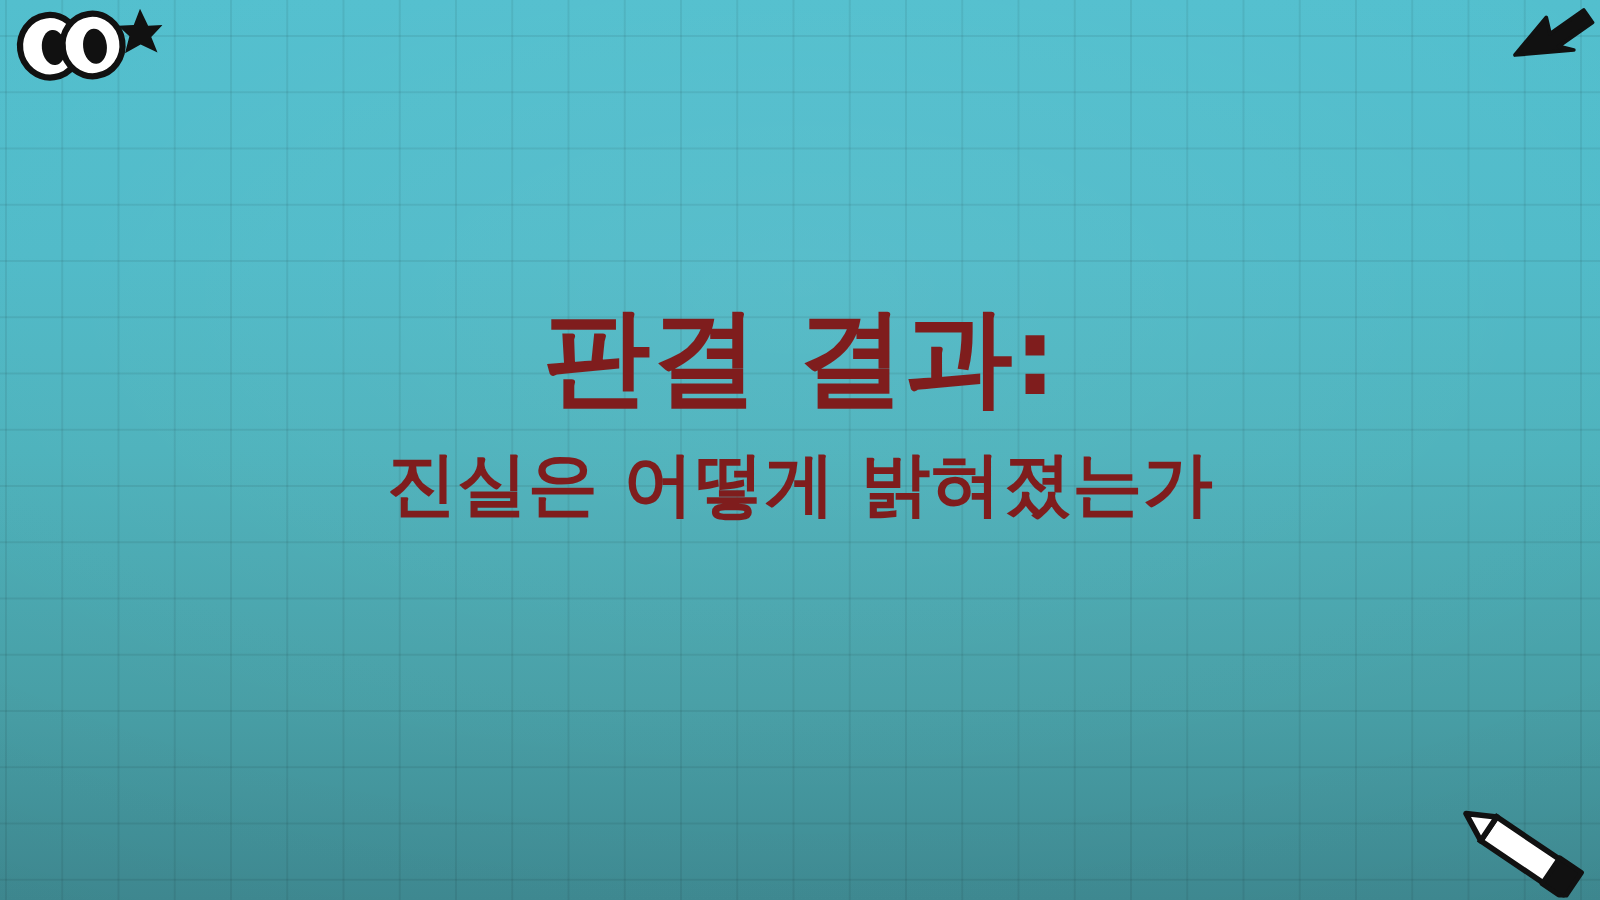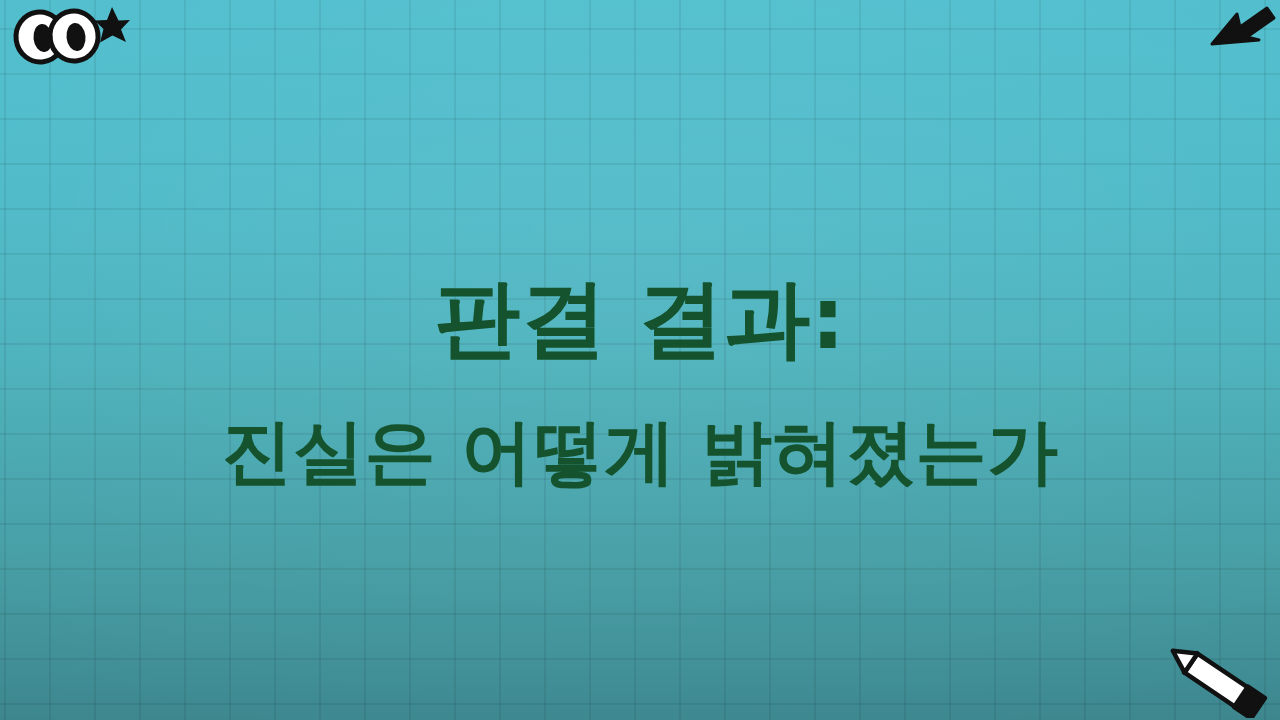--- a/index.html
+++ b/index.html
@@ -66,31 +66,30 @@
     left: 0;
     right: 0;
     top: 236px;
     text-align: center;
     padding: 0 24px;
     box-sizing: border-box;
   }
 
   .title-line {
     display: block;
-    color: #14532d;
+    color: #7f1d1d;
     font-weight: bold;
     font-size: 86px;
     line-height: 101px;
     letter-spacing: 0.5px;
     white-space: nowrap;
     font-family: "DejaVu Sans", "Liberation Sans", sans-serif;
-    margin-top: 32px;
   }
   .title-line.line-2 {
-    font-size: 71px;
+    font-size: 56px;
   }
 </style>
 </head>
 <body>
 
 <div id="slide">
 
   <div class="bg-gradient"></div>
   <div class="bg-grid"></div>
   <div class="bg-vignette"></div>

